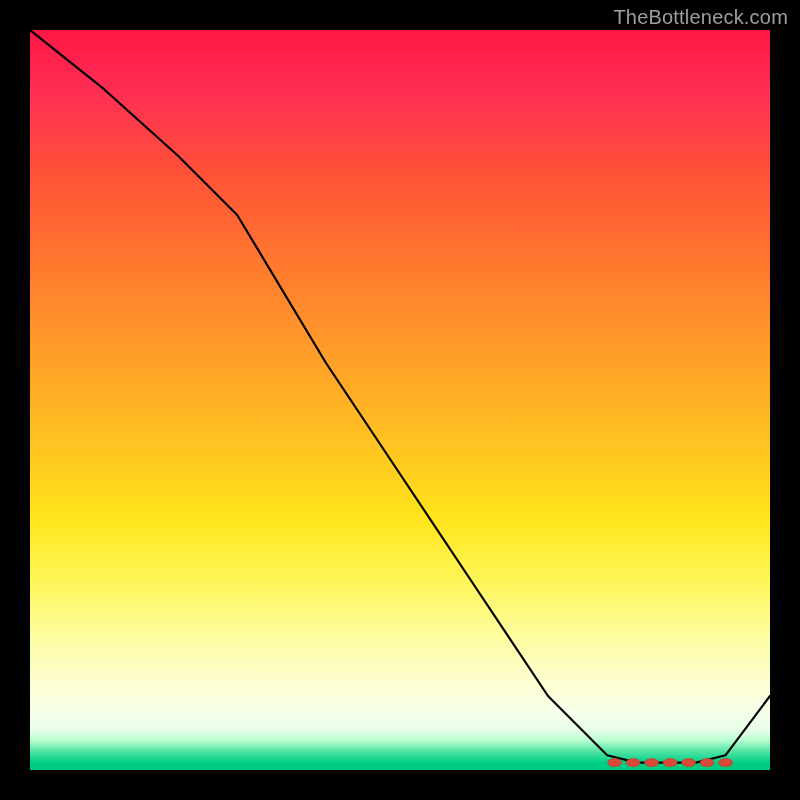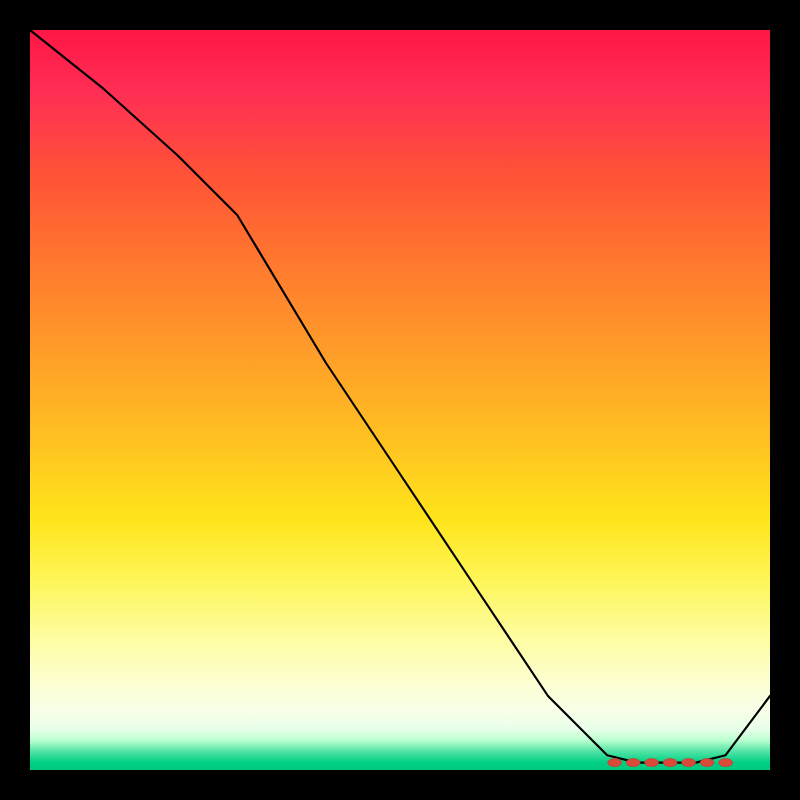--- a/index.html
+++ b/index.html
@@ -73,20 +73,21 @@
     fill: #d94a3a;
     stroke: #c53a2a;
     stroke-width: 0.6;
   }
 </style>
 </head>
 <body>
 
 <div class="wrap">
 
+  <div class="watermark">TheBottleneck.com</div>
 
   <div class="gradient"></div>
 
   <svg class="overlay" viewBox="0 0 740 740" preserveAspectRatio="none">
     <path id="curve-path" class="curve" d="M0.0 0.0 L74.0 59.2 L148.0 125.8 L207.2 185.0 L296.0 333.0 L370.0 444.0 L444.0 555.0 L518.0 666.0 L577.2 725.2 L606.8 732.6 L636.4 732.6 L666.0 732.6 L695.6 725.2 L740.0 666.0"></path>
     <g id="marker-group">
         <ellipse cx="584.6" cy="732.6" rx="7" ry="4" class="marker"></ellipse>
         <ellipse cx="603.1" cy="732.6" rx="7" ry="4" class="marker"></ellipse>
         <ellipse cx="621.6" cy="732.6" rx="7" ry="4" class="marker"></ellipse>
         <ellipse cx="640.1" cy="732.6" rx="7" ry="4" class="marker"></ellipse>

